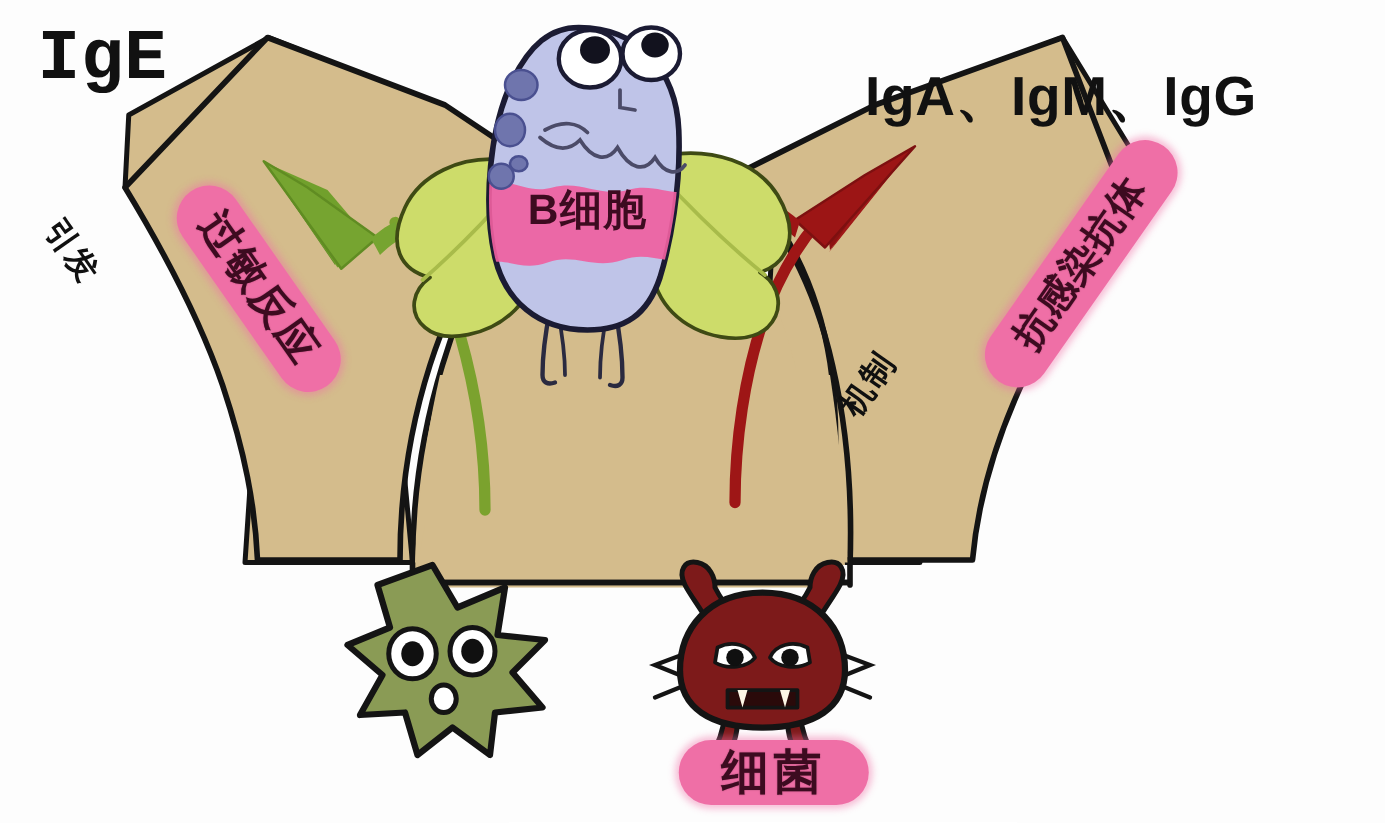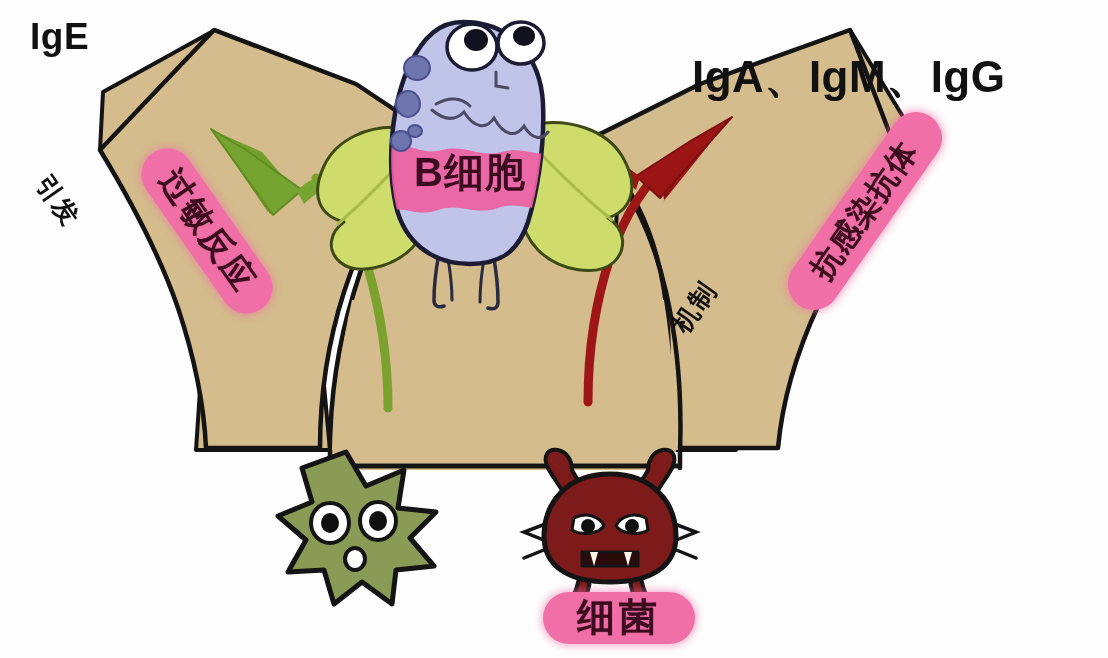--- a/index.html
+++ b/index.html
@@ -30,21 +30,22 @@
     position: absolute;
     font-weight: bold;
     color: #111111;
     letter-spacing: 0.5px;
     white-space: nowrap;
     user-select: none;
   }
   #label-ige {
     left: 30px;
     top: 16px;
-    font-size: 37px;
+    font-size: 57px;
+    font-family: Liberation Mono, monospace;
   }
   #label-igaigmigg {
     left: 692px;
     top: 6px;
     font-size: 44px;
     margin-top: 42px;
   }
 
   
   .annot {
@@ -126,21 +127,21 @@
     text-shadow: 0 0 1px rgba(61,11,32,0.6);
   }
 
   
   #bcell-caption {
     position: absolute;
     left: 390px;
     top: 145px;
     width: 160px;
     text-align: center;
-    font-size: 40px;
+    font-size: 34px;
     font-weight: bold;
     color: #3d0b20;
     letter-spacing: 1px;
     user-select: none;
   }
 </style>
 </head>
 <body>
 
 <div id="stage">

